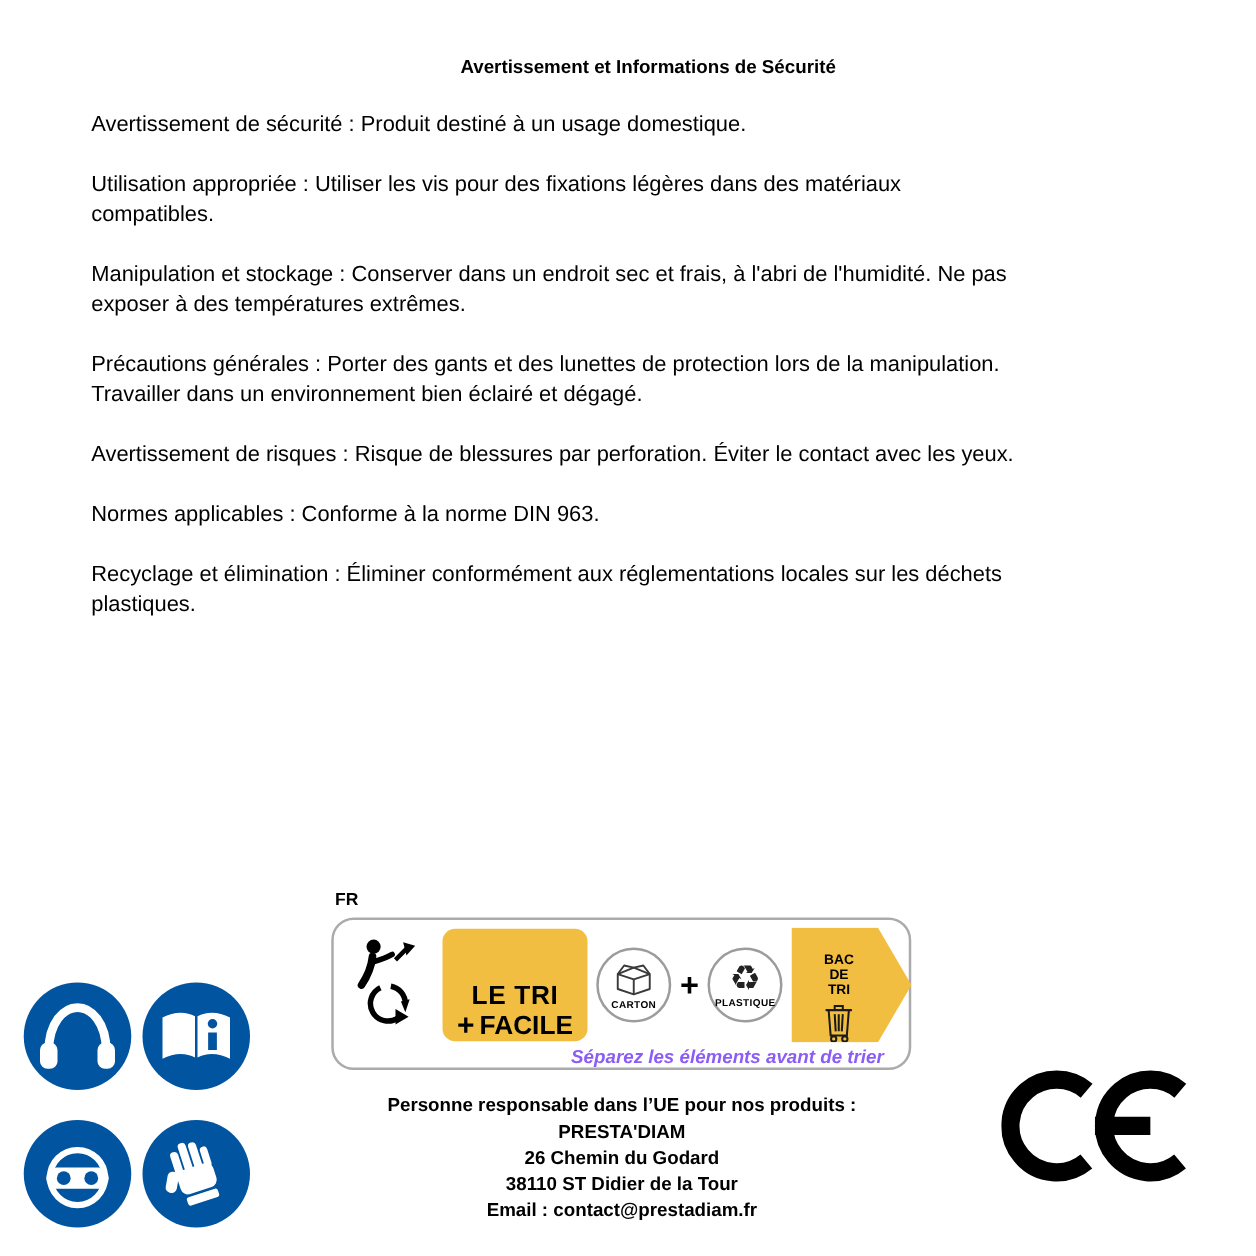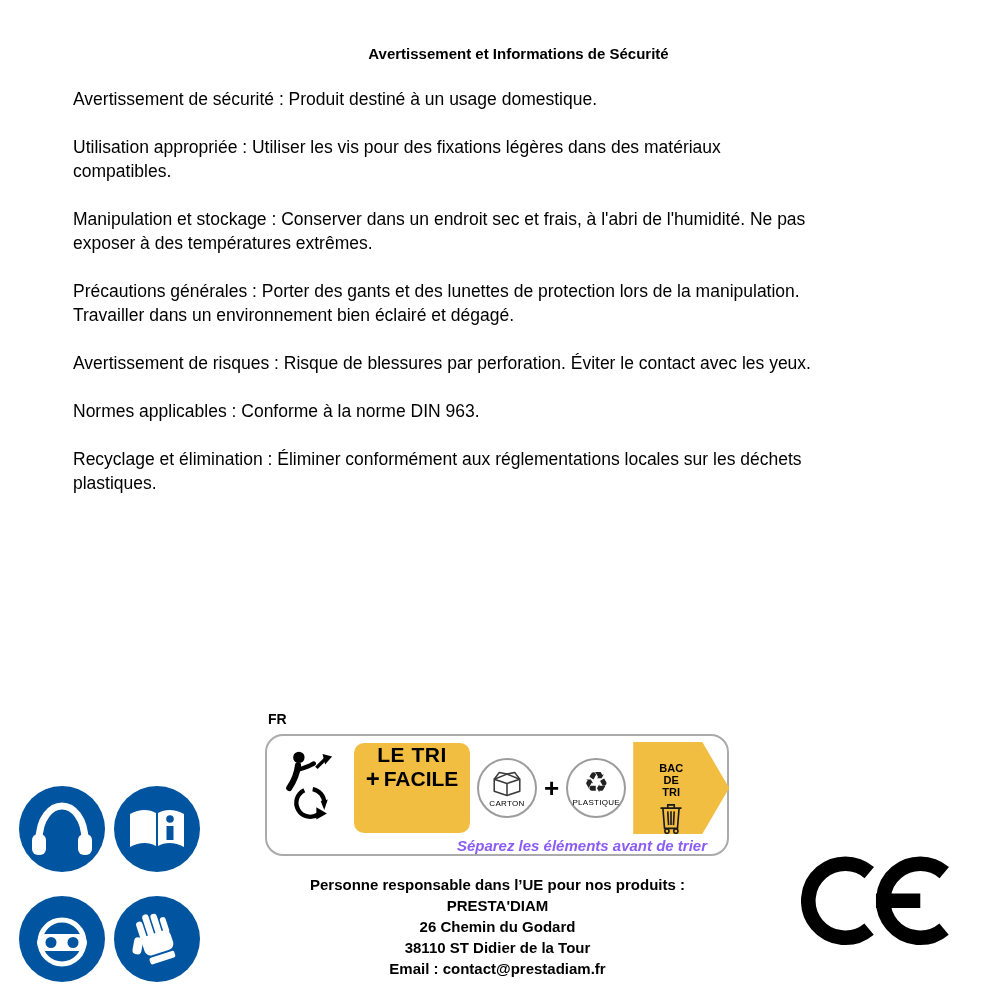--- a/index.html
+++ b/index.html
@@ -35,32 +35,32 @@
   .fr-label{position:absolute;left:268px;top:711px;font-size:14px;font-weight:bold;}
   .tri-banner{
     position:absolute;left:265px;top:734px;width:464px;height:122px;
     border:2px solid #ababab;border-radius:18px;background:#fff;
     box-sizing:border-box;padding:6px 6px 0 10px;
   }
   .tri-row{display:flex;align-items:center;height:92px;gap:7px;}
   .triman{width:70px;height:88px;flex:0 0 auto;}
   .tri-yellow-box{
     background:var(--tri-yellow);border-radius:10px;width:116px;height:90px;
-    display:flex;flex-direction:column;justify-content:flex-start;align-items:center;
+    display:flex;flex-direction:column;justify-content:flex-end;align-items:center;
     font-weight:bold;flex:0 0 auto;
   }
   .tri-l1{font-size:21px;letter-spacing:.5px;}
   .tri-l2{font-size:21px;display:flex;align-items:center;gap:4px;}
   .tri-plus{font-size:24px;line-height:1;}
   .material-circle{
     width:60px;height:60px;border:2px solid #9c9c9c;border-radius:50%;
     background:#fff;box-sizing:border-box;flex:0 0 auto;
     display:flex;flex-direction:column;align-items:center;justify-content:center;
   }
-  .material-label{font-size:8px;font-weight:normal;letter-spacing:.3px;margin-top:1px;}
+  .material-label{font-size:8px;font-weight:bold;letter-spacing:.3px;margin-top:1px;}
   .plus-sign{font-size:26px;font-weight:bold;flex:0 0 auto;}
   .recycle-glyph{
     font-family:"DejaVu Sans", sans-serif;font-size:28px;line-height:1;color:#222;
   }
   .bac-flag{
     width:96px;height:92px;background:var(--tri-yellow);
     clip-path:polygon(0 0,72% 0,100% 50%,72% 100%,0 100%);
     display:flex;flex-direction:column;align-items:center;justify-content:flex-end;
     box-sizing:border-box;padding-right:20px;flex:0 0 auto;
   }

